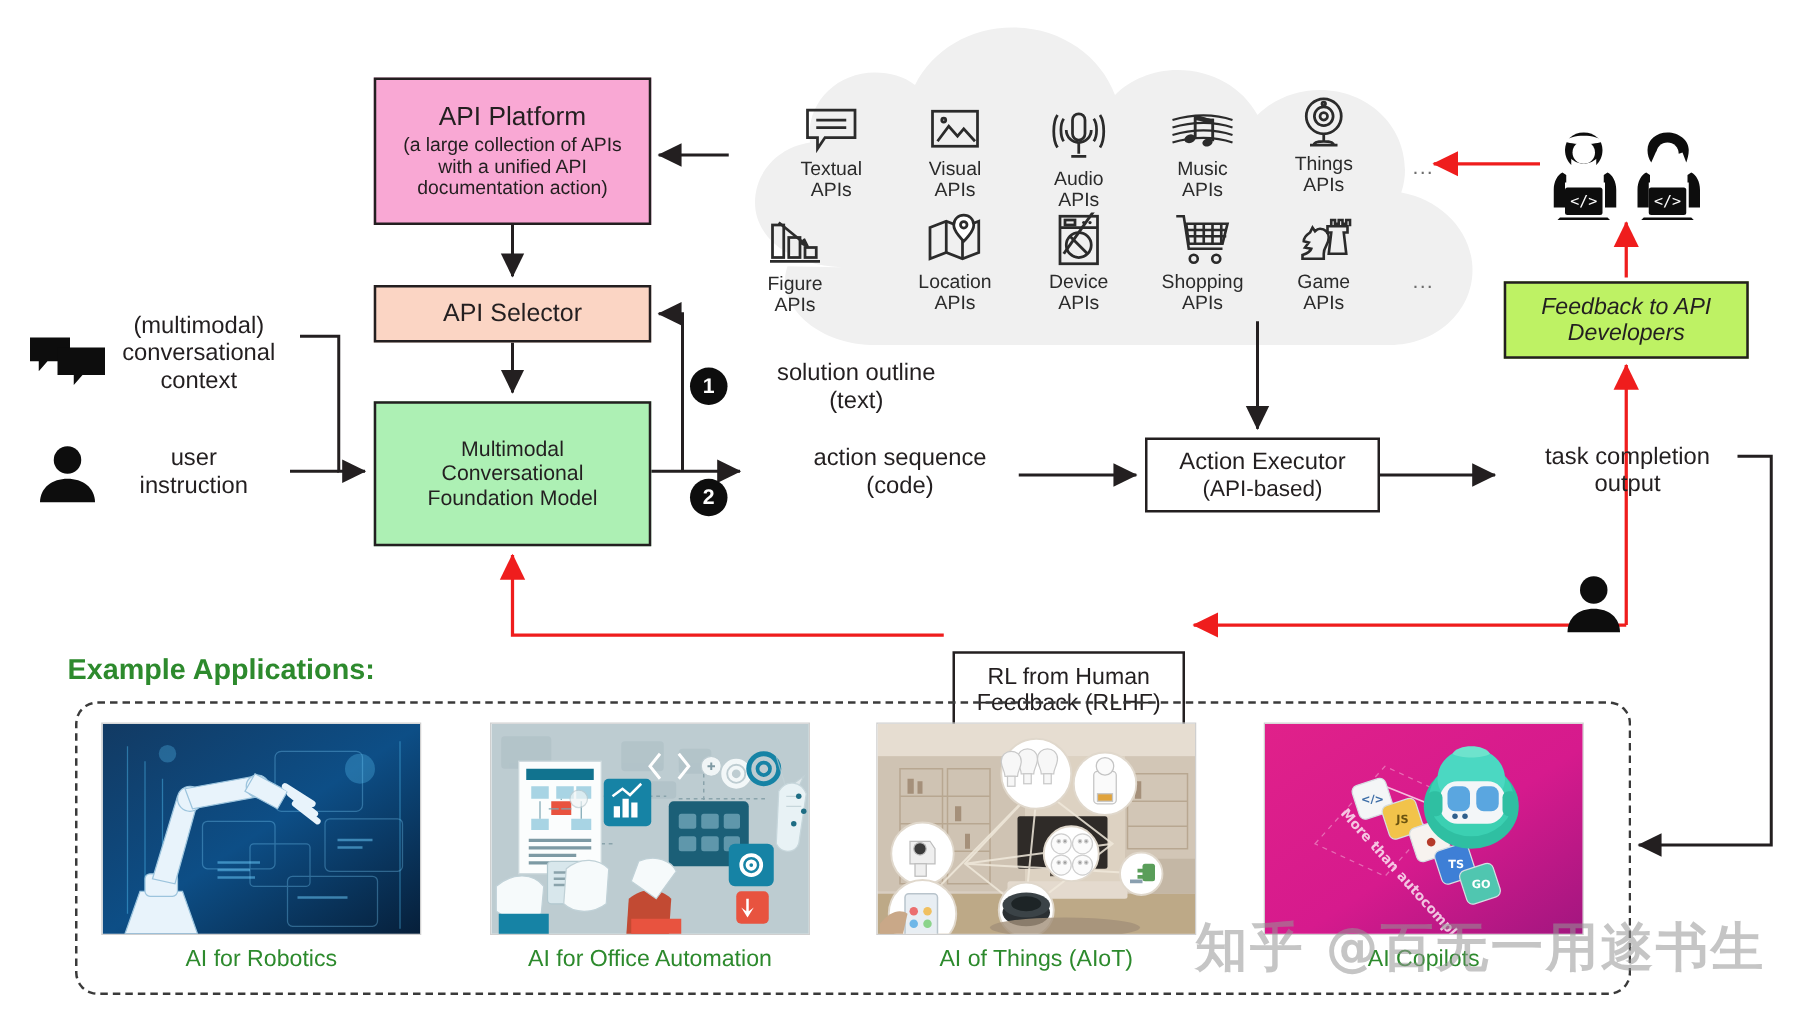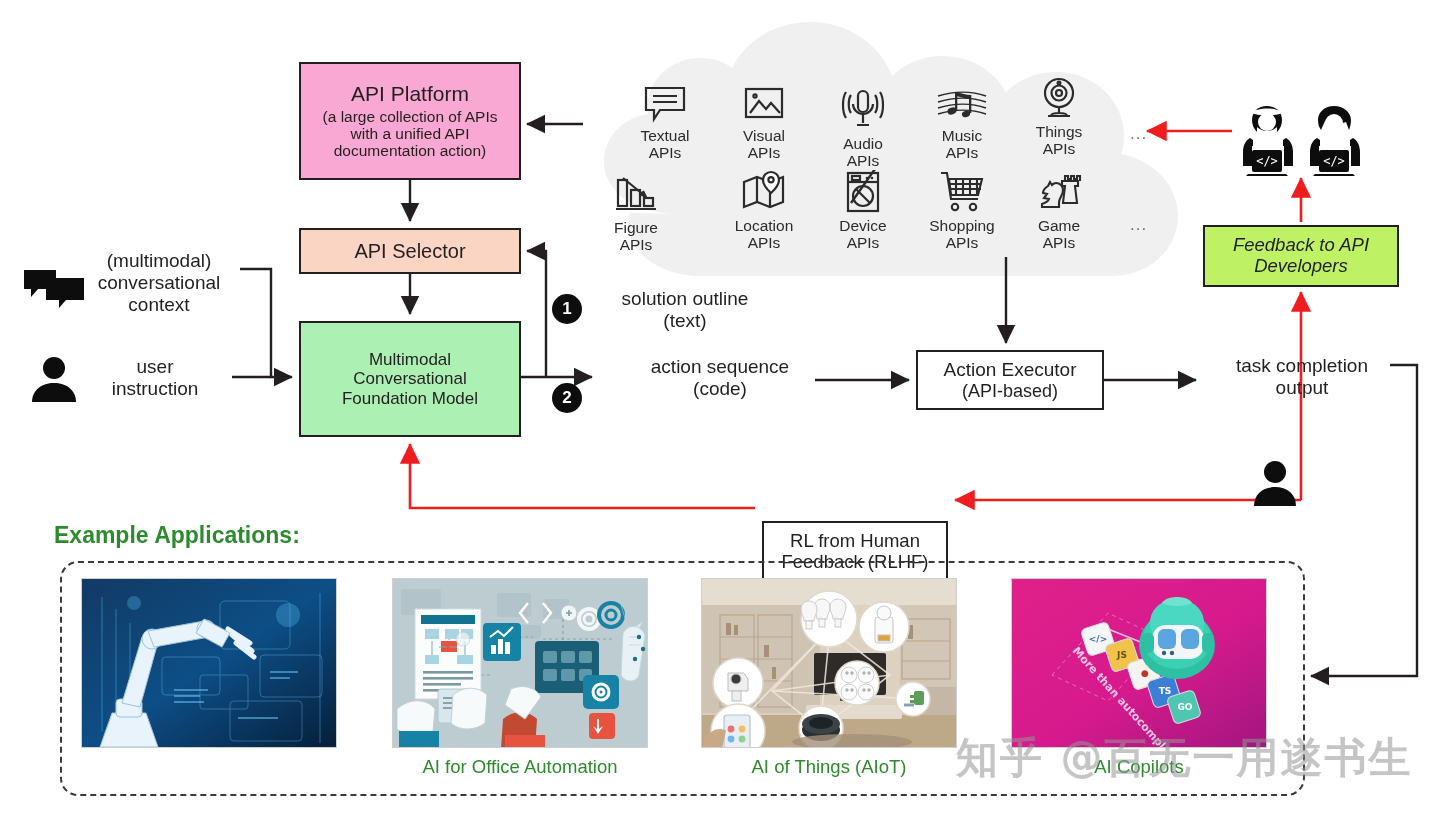--- a/index.html
+++ b/index.html
@@ -511,20 +511,21 @@
             <circle cx="124" cy="50" r="9"></circle>
           <path d="M122 40 l26 14 l-8 14 l-26 -14 z"></path>
           <path d="M146 50 l22 14 M150 56 l20 16 M154 64 l18 14" stroke="#e8f3fb" stroke-width="5" stroke-linecap="round"></path>
         </g>
         <g opacity="0.3" fill="#59c2f5">
             <circle cx="206" cy="36" r="12"></circle>
             <circle cx="52" cy="24" r="7"></circle>
           </g>
       </svg>
     </div>
+    <div class="ex-cap">AI for Robotics</div>
   </div>
 
   <div class="ex-card" id="ex-2">
     <div class="ex-thumb">
       <svg width="256" height="170" viewBox="0 0 256 170">
         <rect width="256" height="170" fill="#bdccd1"></rect>
         <g opacity="0.5" fill="#a9bcc2">
             <rect x="8" y="10" width="40" height="26" rx="3"></rect>
             <rect x="104" y="14" width="34" height="24" rx="3"></rect>
             <rect x="150" y="20" width="26" height="20" rx="3"></rect>

